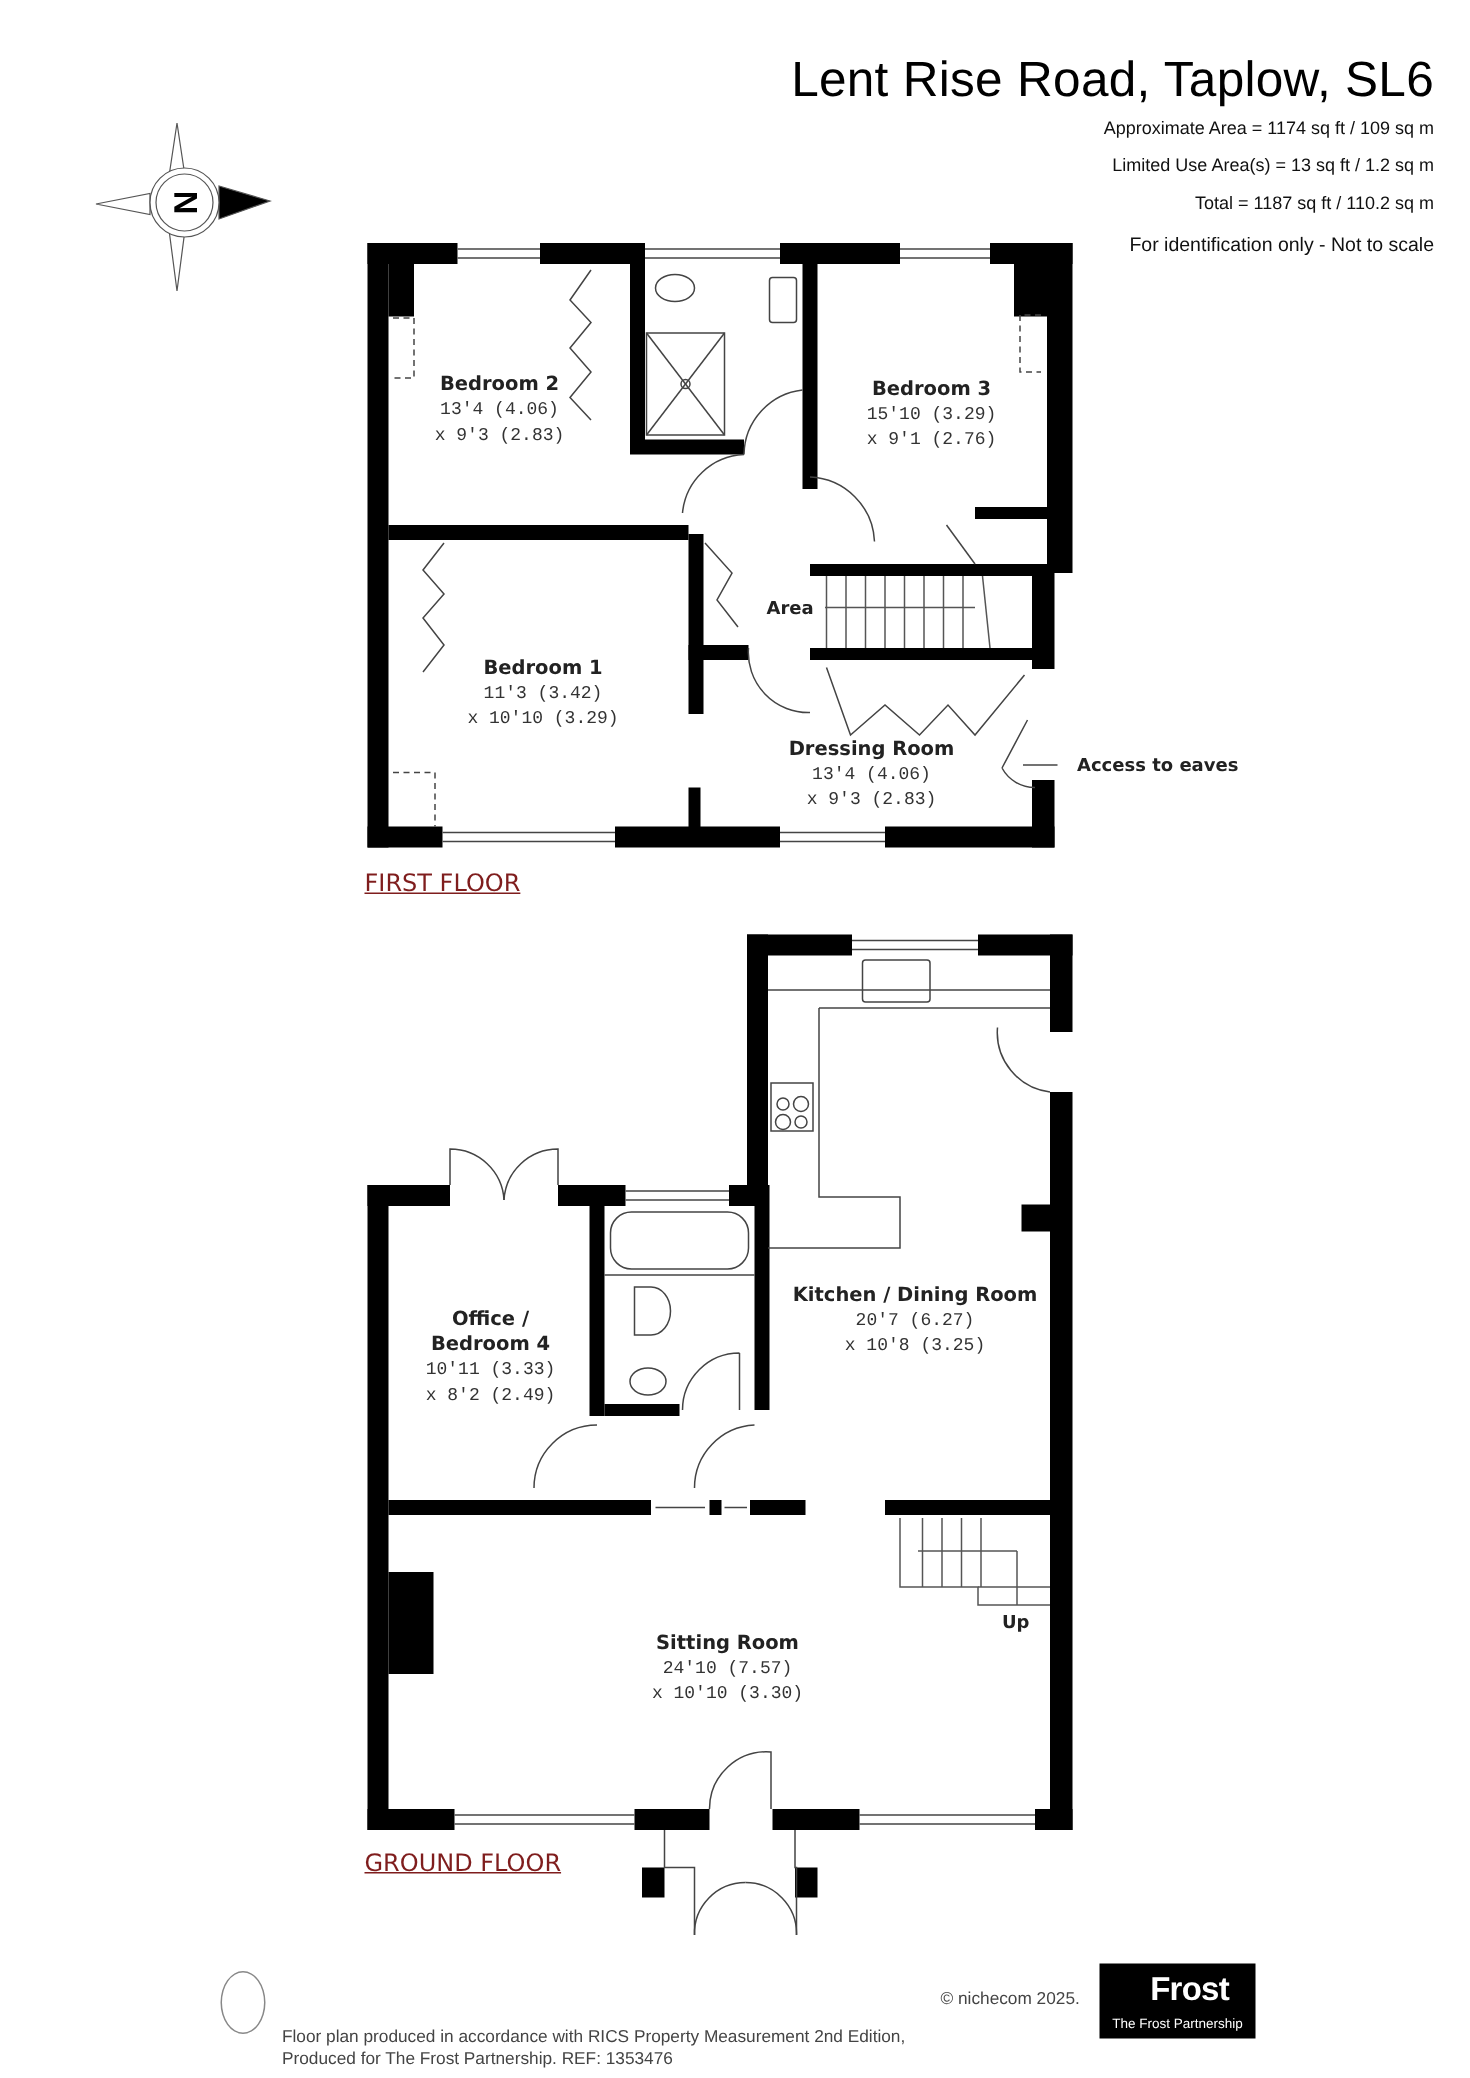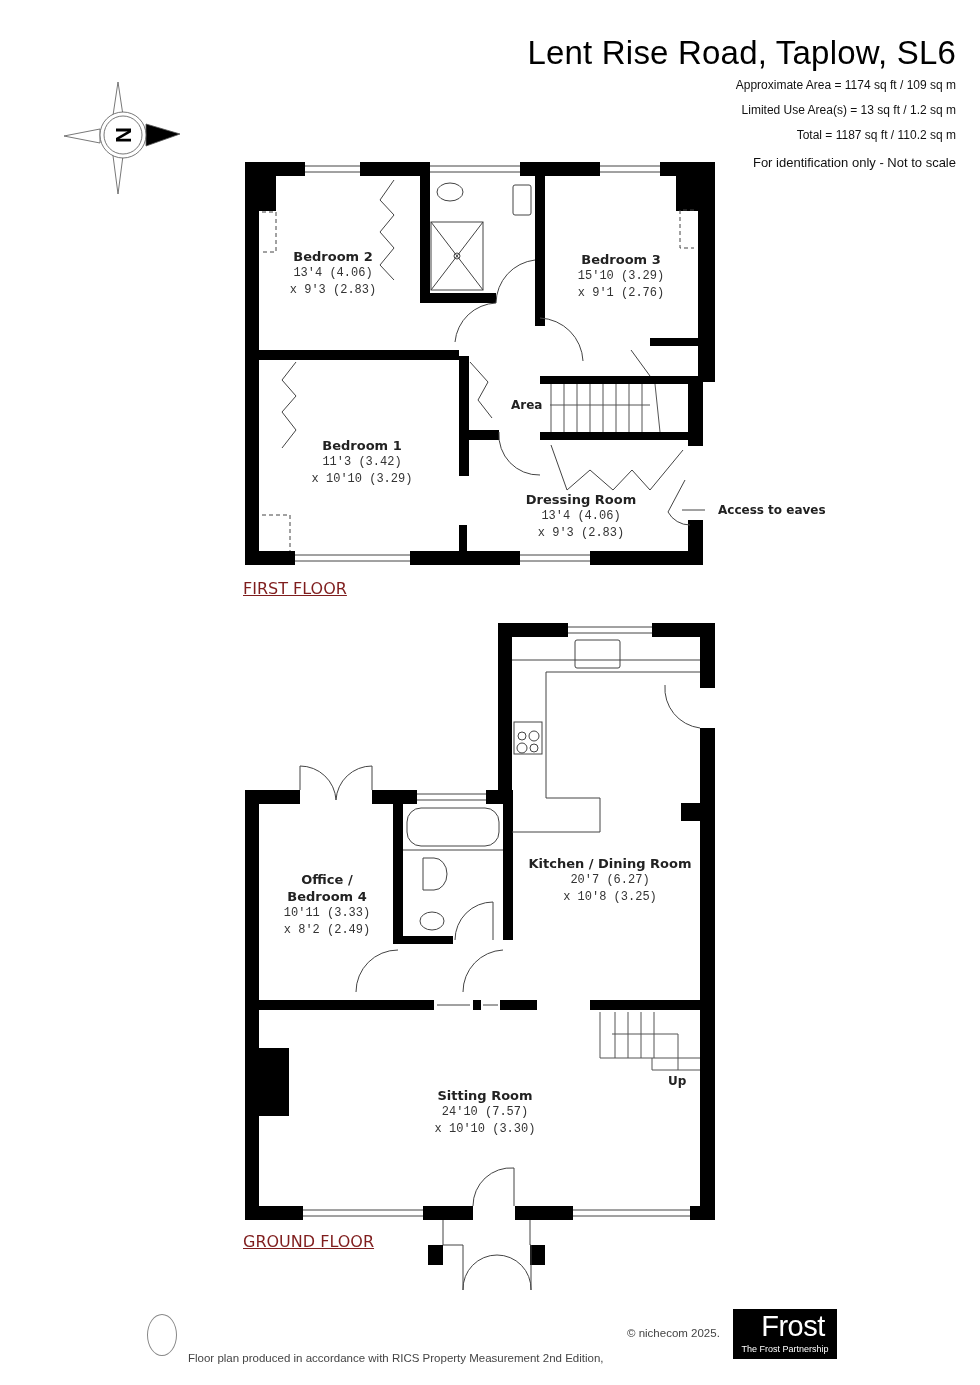--- a/index.html
+++ b/index.html
@@ -9,21 +9,21 @@
   .note{position:absolute;right:24px;top:155px;font-size:13px;color:#111;margin-left:16px;}
   svg{position:absolute;left:0;top:0;}
   .lbl{position:absolute;text-align:center;font-family:"DejaVu Sans",sans-serif;transform:translateX(-50%);line-height:17px;white-space:nowrap;}
   .lbl .n{font-weight:bold;font-size:13px;color:#222;}
   .lbl .d{font-size:12px;color:#333;font-family:Liberation Mono, monospace;}
   .floor-lbl{position:absolute;font-family:"DejaVu Sans",sans-serif;font-size:16px;color:#7f1d1d;text-decoration:underline;}
   .small-bold{position:absolute;font-family:"DejaVu Sans",sans-serif;font-weight:bold;font-size:12px;color:#222;}
   .footer{position:absolute;left:188px;top:1313px;font-size:11.5px;color:#444;line-height:14.5px;margin-top:38px;}
   .copy{position:absolute;left:627px;top:1327px;font-size:11.5px;color:#444;}
   .logo{position:absolute;left:733px;top:1309px;width:104px;height:50px;background:#000;color:#fff;text-align:center;}
-  .logo .big{font-size:29px;font-weight:normal;line-height:34px;letter-spacing:-0.5px;margin-left:16px;}
+  .logo .big{font-size:22px;font-weight:bold;line-height:34px;letter-spacing:-0.5px;margin-left:16px;}
   .logo .sm{font-size:9px;line-height:12px;}
   .person{position:absolute;left:147px;top:1314px;width:28px;height:40px;border:1px solid #888;border-radius:50%;}
 </style>
 </head>
 <body>
 
 <div class="title">Lent Rise Road, Taplow, SL6</div>
 <div class="area-line" style="top:78px">Approximate Area = 1174 sq ft / 109 sq m</div>
 <div class="area-line" style="top:103px">Limited Use Area(s) = 13 sq ft / 1.2 sq m</div>
 <div class="area-line" style="top:128px">Total = 1187 sq ft / 110.2 sq m</div>
@@ -241,18 +241,19 @@
   <div class="n">Sitting Room</div>
   <div class="d">24'10 (7.57)</div>
   <div class="d">x 10'10 (3.30)</div>
 </div>
 <div class="small-bold" style="left:668px;top:1074px">Up</div>
 <div class="floor-lbl" style="left:243px;top:1232px">GROUND FLOOR</div>
 
 <div class="person"></div>
 <div class="footer">
   <div>Floor plan produced in accordance with RICS Property Measurement 2nd Edition,</div>
+  <div>Produced for The Frost Partnership.   REF:  1353476</div>
 </div>
 <div class="copy">© nichecom 2025.</div>
 <div class="logo">
   <div class="big">Frost</div>
   <div class="sm">The Frost Partnership</div>
 </div>
 
 </body></html>

